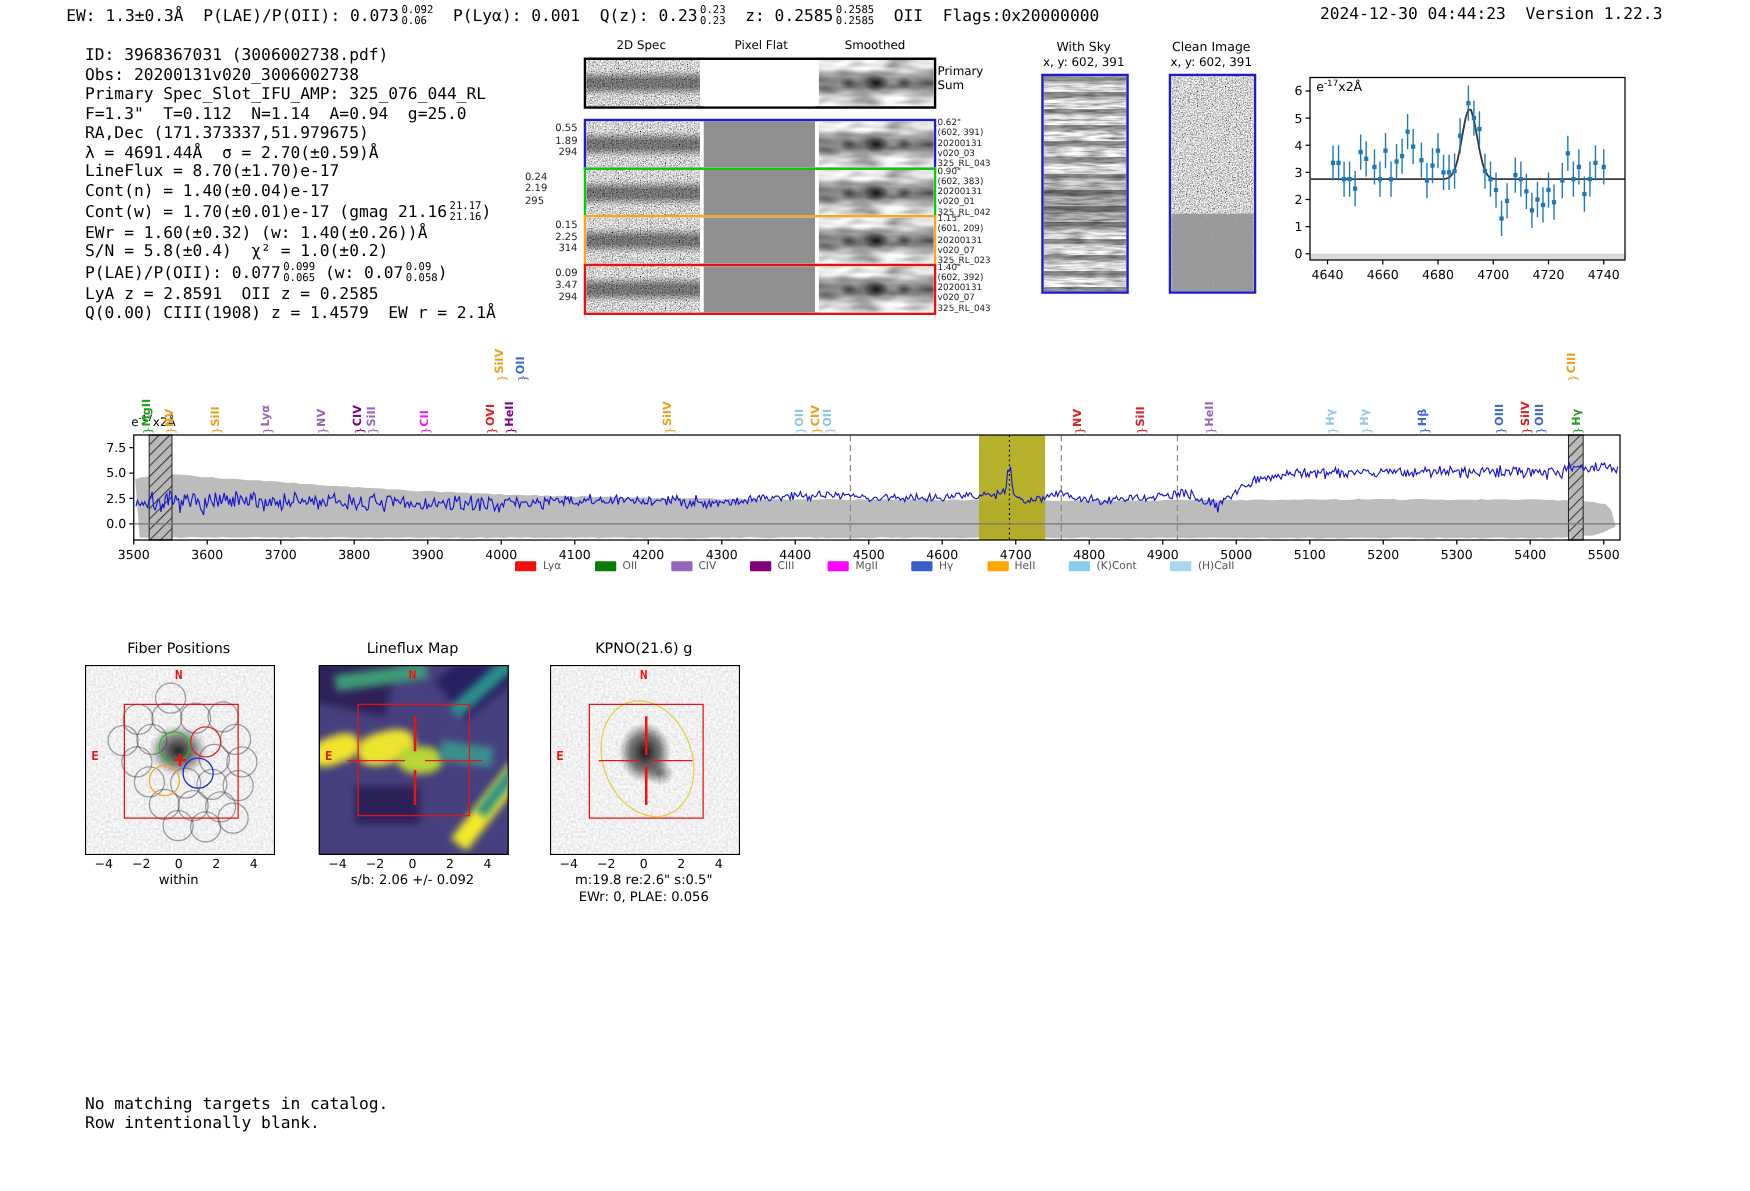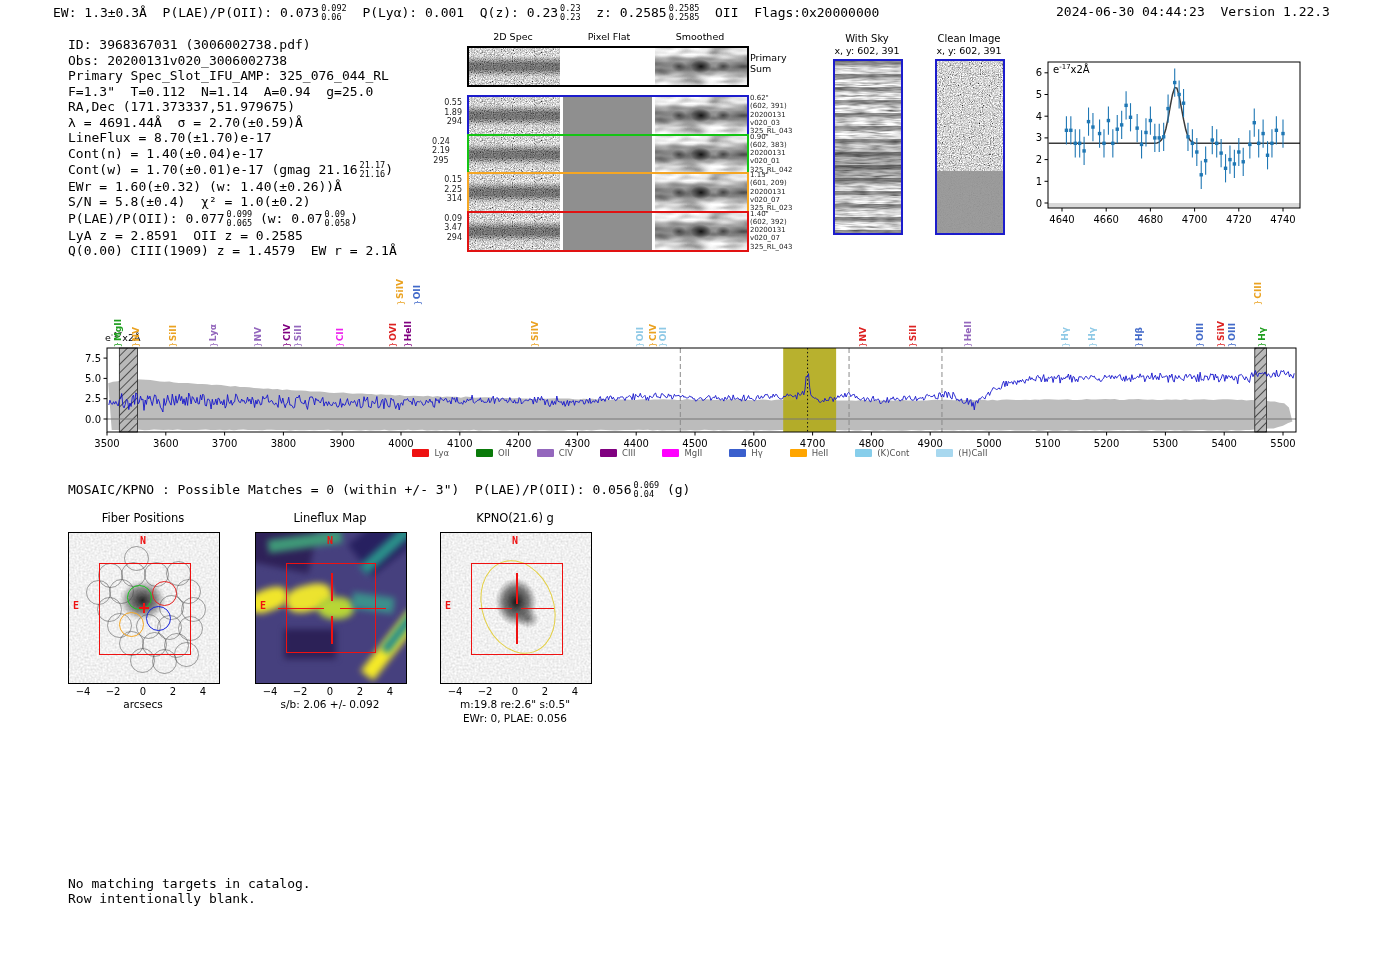--- a/index.html
+++ b/index.html
@@ -79,37 +79,37 @@
         <feFuncB type="linear" slope="1.8" intercept="-0.2"></feFuncB>
         <feFuncA type="linear" slope="0" intercept="1"></feFuncA>
       </feComponentTransfer>
     </filter>
   </defs>
 </svg>
 
 <div id="app">
 
   <div class="abs mono13" id="hdrL" style="left:53px;top:4px"><span>EW: 1.3±0.3Å</span><span>  </span><span>P(LAE)/P(OII): 0.073</span><span class="stack"><span>0.092</span><span>0.06</span></span><span>  </span><span>P(Lyα): 0.001</span><span>  </span><span>Q(z): 0.23</span><span class="stack"><span>0.23</span><span>0.23</span></span><span>  </span><span>z: 0.2585</span><span class="stack"><span>0.2585</span><span>0.2585</span></span><span>  </span><span>OII</span><span>  </span><span>Flags:0x20000000</span></div>
-  <div class="abs mono13" style="left:1056px;top:4px"><span>2024-06-30 04:44:23</span><span>  </span><span>Version 1.22.3</span></div>
+  <div class="abs mono13" style="left:1056px;top:4px"><span>2024-12-30 04:44:23</span><span>  </span><span>Version 1.22.3</span></div>
 
   <div class="abs" id="infoBlock" style="left:68px;top:37px">
       <div class="mono13"><span>ID: 3968367031 (3006002738.pdf)</span></div>
       <div class="mono13"><span>Obs: 20200131v020_3006002738</span></div>
       <div class="mono13"><span>Primary Spec_Slot_IFU_AMP: 325_076_044_RL</span></div>
       <div class="mono13"><span>F=1.3"  T=0.112  N=1.14  A=0.94  g=25.0</span></div>
       <div class="mono13"><span>RA,Dec (171.373337,51.979675)</span></div>
       <div class="mono13"><span>λ = 4691.44Å  σ = 2.70(±0.59)Å</span></div>
       <div class="mono13"><span>LineFlux = 8.70(±1.70)e-17</span></div>
       <div class="mono13"><span>Cont(n) = 1.40(±0.04)e-17</span></div>
       <div class="mono13"><span>Cont(w) = 1.70(±0.01)e-17 (gmag 21.16</span><span class="stack"><span>21.17</span><span>21.16</span></span><span>)</span></div>
       <div class="mono13"><span>EWr = 1.60(±0.32) (w: 1.40(±0.26))Å</span></div>
       <div class="mono13"><span>S/N = 5.8(±0.4)  χ² = 1.0(±0.2)</span></div>
       <div class="mono13"><span>P(LAE)/P(OII): 0.077</span><span class="stack"><span>0.099</span><span>0.065</span></span><span> (w: 0.07</span><span class="stack"><span>0.09</span><span>0.058</span></span><span>)</span></div>
       <div class="mono13"><span>LyA z = 2.8591  OII z = 0.2585</span></div>
-      <div class="mono13"><span>Q(0.00) CIII(1909) z = 1.4579  EW r = 2.1Å</span></div>
+      <div class="mono13"><span>Q(0.00) CIII(1908) z = 1.4579  EW r = 2.1Å</span></div>
     </div>
 
   <div class="abs sans ctr" style="left:473px;top:31px;width:80px;font-size:9.5px">2D Spec</div>
   <div class="abs sans ctr" style="left:569px;top:31px;width:80px;font-size:9.5px">Pixel Flat</div>
   <div class="abs sans ctr" style="left:660px;top:31px;width:80px;font-size:9.5px">Smoothed</div>
   <div class="abs sans" style="left:750px;top:52px;font-size:9.5px;line-height:11px">
     <div>Primary</div>
     <div>Sum</div>
   </div>
   <div id="cutoutRows">
@@ -166,21 +166,21 @@
         </div>
         <div style="position:absolute;left:94px;top:0;width:89px;height:100%;background:#8f8f8f"></div>
         <div style="position:absolute;left:186px;top:0;width:92px;height:100%;overflow:hidden" class="noisebox">
           <svg class="fill">
             <rect width="100%" height="100%" filter="url(#nzSoft)"></rect>
           </svg>
           <div style="position:absolute;left:0;top:0;right:0;bottom:0;background:linear-gradient(180deg,transparent 18%,rgba(0,0,0,0.42) 40%,rgba(0,0,0,0.42) 60%,transparent 82%)"></div>
           <div style="position:absolute;left:0;top:0;right:0;bottom:0;background:radial-gradient(ellipse 14px 9px at 50% 50%, rgba(0,0,0,0.85), transparent 75%),radial-gradient(ellipse 10px 7px at 26% 50%, rgba(0,0,0,0.5), transparent 75%),radial-gradient(ellipse 10px 7px at 74% 50%, rgba(0,0,0,0.5), transparent 75%)"></div>
         </div>
       </div>
-      <div style="position:absolute;left:420px;top:136.5px;width:42px;text-align:center;font-size:8px;line-height:9.5px;color:#222" class="sans">
+      <div style="position:absolute;left:420px;top:136.5px;width:42px;text-align:left;font-size:8px;line-height:9.5px;color:#222" class="sans">
         <div>0.24</div>
         <div>2.19</div>
         <div>295</div>
       </div>
       <div style="position:absolute;left:750px;top:132.5px;width:60px;font-size:7px;line-height:8.3px;color:#222" class="sans">
         <div>0.90"</div>
         <div>(602, 383)</div>
         <div>20200131</div>
         <div>v020_01</div>
         <div>325_RL_042</div>
@@ -607,21 +607,20 @@
       <div class="legend-item">
         <span class="legend-sw" style="background: rgb(135, 206, 235);"></span>
         <span>(K)Cont</span>
       </div>
       <div class="legend-item">
         <span class="legend-sw" style="background: rgb(168, 216, 239);"></span>
         <span>(H)CaII</span>
       </div>
     </div>
 
-  <div class="abs mono13" id="mosaicLine" style="left:68px;top:481px"><span>MOSAIC/KPNO : Possible Matches = 0 (within +/- 3")  P(LAE)/P(OII): 0.056</span><span class="stack"><span>0.069</span><span>0.04</span></span><span> (g)</span></div>
 
   <div class="abs sans ctr" style="left:68px;top:511px;width:150px;font-size:11.5px">Fiber Positions</div>
   <div class="panelbox noisebox" id="fiberBox" style="left:68px;top:532px">
     <svg class="fill">
         <rect width="100%" height="100%" filter="url(#nzLight)"></rect>
       </svg>
     <div class="ov" style="background:radial-gradient(ellipse 30px 26px at 49% 45%, rgba(0,0,0,0.85), rgba(30,30,30,0.5) 45%, rgba(90,90,90,0.18) 68%, transparent 78%)"></div>
     <div id="fiberCircles">
         <div style="left:55.25px;top:13.25px;width:23px;height:23px" class="graycirc"></div>
         <div style="left:29px;top:29.75px;width:23px;height:23px" class="graycirc"></div>
@@ -655,21 +654,21 @@
     <div class="compassN" style="left:71px;top:2px">N</div>
     <div class="compassE" style="left:4px;top:67px">E</div>
   </div>
   <div class="tickrow sans" id="fiberTicks" style="left:68px;top:686px">
       <span style="left: 15px;">−4</span>
       <span style="left: 45px;">−2</span>
       <span style="left: 75px;">0</span>
       <span style="left: 105px;">2</span>
       <span style="left: 135px;">4</span>
     </div>
-  <div class="xlab sans" style="left:68px;top:698px;width:150px">arcsecs</div>
+  <div class="xlab sans" style="left:68px;top:698px;width:150px">within</div>
 
   <div class="abs sans ctr" style="left:255px;top:511px;width:150px;font-size:11.5px">Lineflux Map</div>
   <div class="panelbox" id="flmap" style="left:255px;top:532px;background:#46407e">
     <div class="lfblob" style="left:-12px;top:-14px;width:70px;height:48px;background:#2e2158;transform:rotate(12deg)"></div>
     <div class="lfblob" style="left:96px;top:-16px;width:76px;height:40px;background:#272060;transform:rotate(-38deg)"></div>
     <div class="lfblob" style="left:98px;top:8px;width:70px;height:12px;background:#2a8f8a;transform:rotate(-42deg)"></div>
     <div class="lfblob" style="left:12px;top:2px;width:74px;height:13px;background:#3f9978;transform:rotate(-8deg)"></div>
     <div class="lfblob" style="left:-8px;top:56px;width:40px;height:22px;background:#f0e52b;border-radius:40%;transform:rotate(-20deg)"></div>
     <div class="lfblob" style="left:30px;top:52px;width:46px;height:26px;background:#ece32f;border-radius:40%;transform:rotate(-14deg)"></div>
     <div class="lfblob" style="left:62px;top:64px;width:36px;height:22px;background:#b8d636;border-radius:45%"></div>

